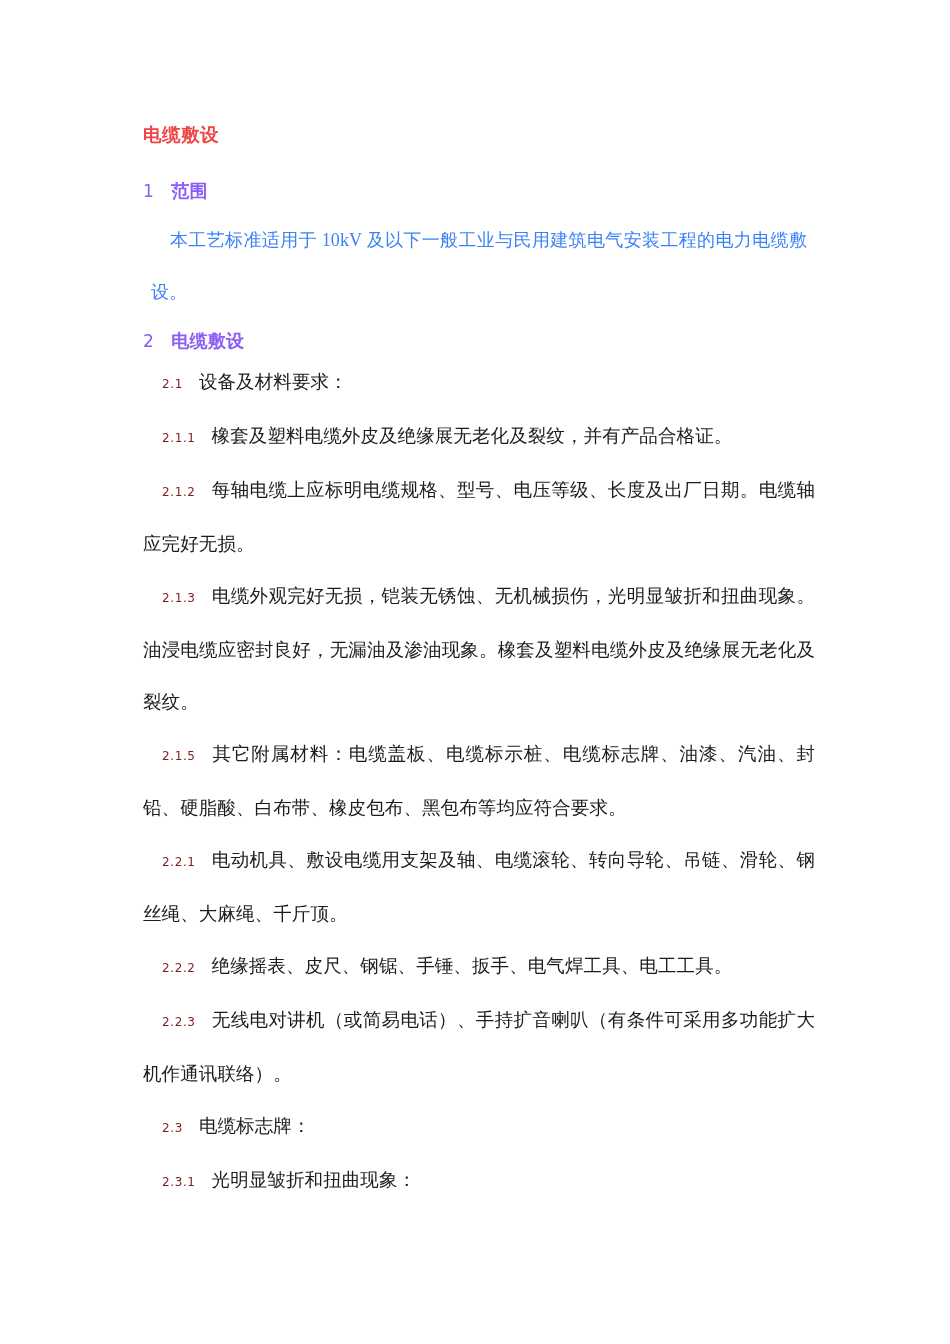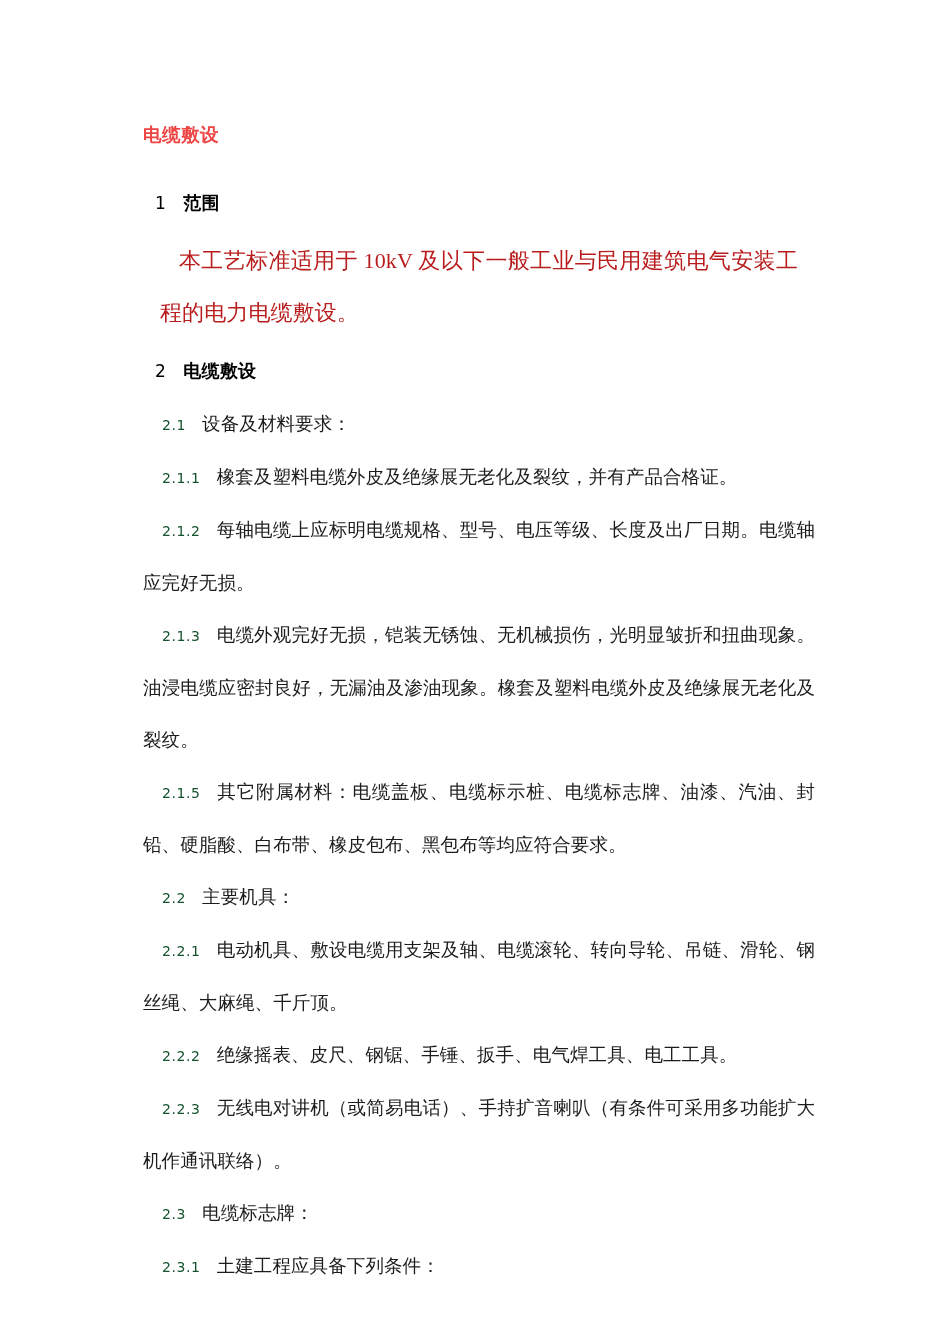--- a/index.html
+++ b/index.html
@@ -43,44 +43,44 @@
     margin: 8px 0 16px 0;
     padding-right: 12px;
   }
 
   
   .section-heading {
     font-family: "DejaVu Sans", "Liberation Sans", sans-serif;
     font-size: 18px;
     font-weight: bold;
     line-height: 30px;
-    color: #000000;
-    margin: 12px;
+    color: #8b5cf6;
+    margin: 0;
     padding: 0;
     letter-spacing: 0.3px;
     white-space: nowrap;
   }
   .section-heading .num {
     font-family: "DejaVu Sans", "Liberation Sans", sans-serif;
     font-weight: normal;
     font-size: 17px;
   }
   .section-heading .ttl {
     display: inline-block;
     margin-left: 17px;
     font-weight: bold;
   }
 
   
   .para {
     font-family: "Liberation Serif", "DejaVu Serif", serif;
-    font-size: 22px;
+    font-size: 18px;
     line-height: 52px;
-    color: #b91c1c;
-    margin: 17px;
+    color: #3b82f6;
+    margin: 8px;
     text-align: justify;
     text-justify: inter-ideograph;
     letter-spacing: 0.1px;
   }
 
   
   .para.indent-1 {
     text-indent: 19px;
   }
 
@@ -91,24 +91,24 @@
     line-height: 52px;
     color: #1c1c1c;
     margin: 0;
     text-align: justify;
     text-justify: inter-ideograph;
     text-indent: 19px;
     letter-spacing: 0.1px;
   }
   .clause .lbl {
     font-family: "DejaVu Sans", "Liberation Sans", sans-serif;
-    font-size: 14px;
+    font-size: 12px;
     font-weight: normal;
     letter-spacing: 0.6px;
-    color: #14532d;
+    color: #7f1d1d;
   }
   .clause .gap {
     display: inline-block;
     width: 16px;
   }
   .clause.level-2 { text-indent: 19px; }
   .clause.level-3 { text-indent: 19px; }
   .clause.level-4 { text-indent: 19px; }
 
   .spacer-sm { height: 10px; }
@@ -137,28 +137,27 @@
 
     <p class="clause level-3"><span class="lbl">2.1.1</span><span class="gap"></span><span class="txt">橡套及塑料电缆外皮及绝缘展无老化及裂纹，并有产品合格证。</span></p>
 
     <p class="clause level-3"><span class="lbl">2.1.2</span><span class="gap"></span><span class="txt">每轴电缆上应标明电缆规格、型号、电压等级、长度及出厂日期。电缆轴应完好无损。</span></p>
 
     <p class="clause level-3"><span class="lbl">2.1.3</span><span class="gap"></span><span class="txt">电缆外观完好无损，铠装无锈蚀、无机械损伤，光明显皱折和扭曲现象。油浸电缆应密封良好，无漏油及渗油现象。橡套及塑料电缆外皮及绝缘展无老化及裂纹。</span></p>
 
 
     <p class="clause level-3"><span class="lbl">2.1.5</span><span class="gap"></span><span class="txt">其它附属材料：电缆盖板、电缆标示桩、电缆标志牌、油漆、汽油、封铅、硬脂酸、白布带、橡皮包布、黑包布等均应符合要求。</span></p>
 
-    <p class="clause level-2"><span class="lbl">2.2</span><span class="gap"></span><span class="txt">主要机具：</span></p>
 
     <p class="clause level-3"><span class="lbl">2.2.1</span><span class="gap"></span><span class="txt">电动机具、敷设电缆用支架及轴、电缆滚轮、转向导轮、吊链、滑轮、钢丝绳、大麻绳、千斤顶。</span></p>
 
     <p class="clause level-3"><span class="lbl">2.2.2</span><span class="gap"></span><span class="txt">绝缘摇表、皮尺、钢锯、手锤、扳手、电气焊工具、电工工具。</span></p>
 
     <p class="clause level-3"><span class="lbl">2.2.3</span><span class="gap"></span><span class="txt">无线电对讲机（或简易电话）、手持扩音喇叭（有条件可采用多功能扩大机作通讯联络）。</span></p>
 
     <p class="clause level-2"><span class="lbl">2.3</span><span class="gap"></span><span class="txt">电缆标志牌：</span></p>
 
-    <p class="clause level-3"><span class="lbl">2.3.1</span><span class="gap"></span><span class="txt">土建工程应具备下列条件：</span></p>
+    <p class="clause level-3"><span class="lbl">2.3.1</span><span class="gap"></span><span class="txt">光明显皱折和扭曲现象：</span></p>
 
     <p class="clause level-4"><span class="gap"></span></p>
 
   </div>
 </div>
 
 </body></html>

